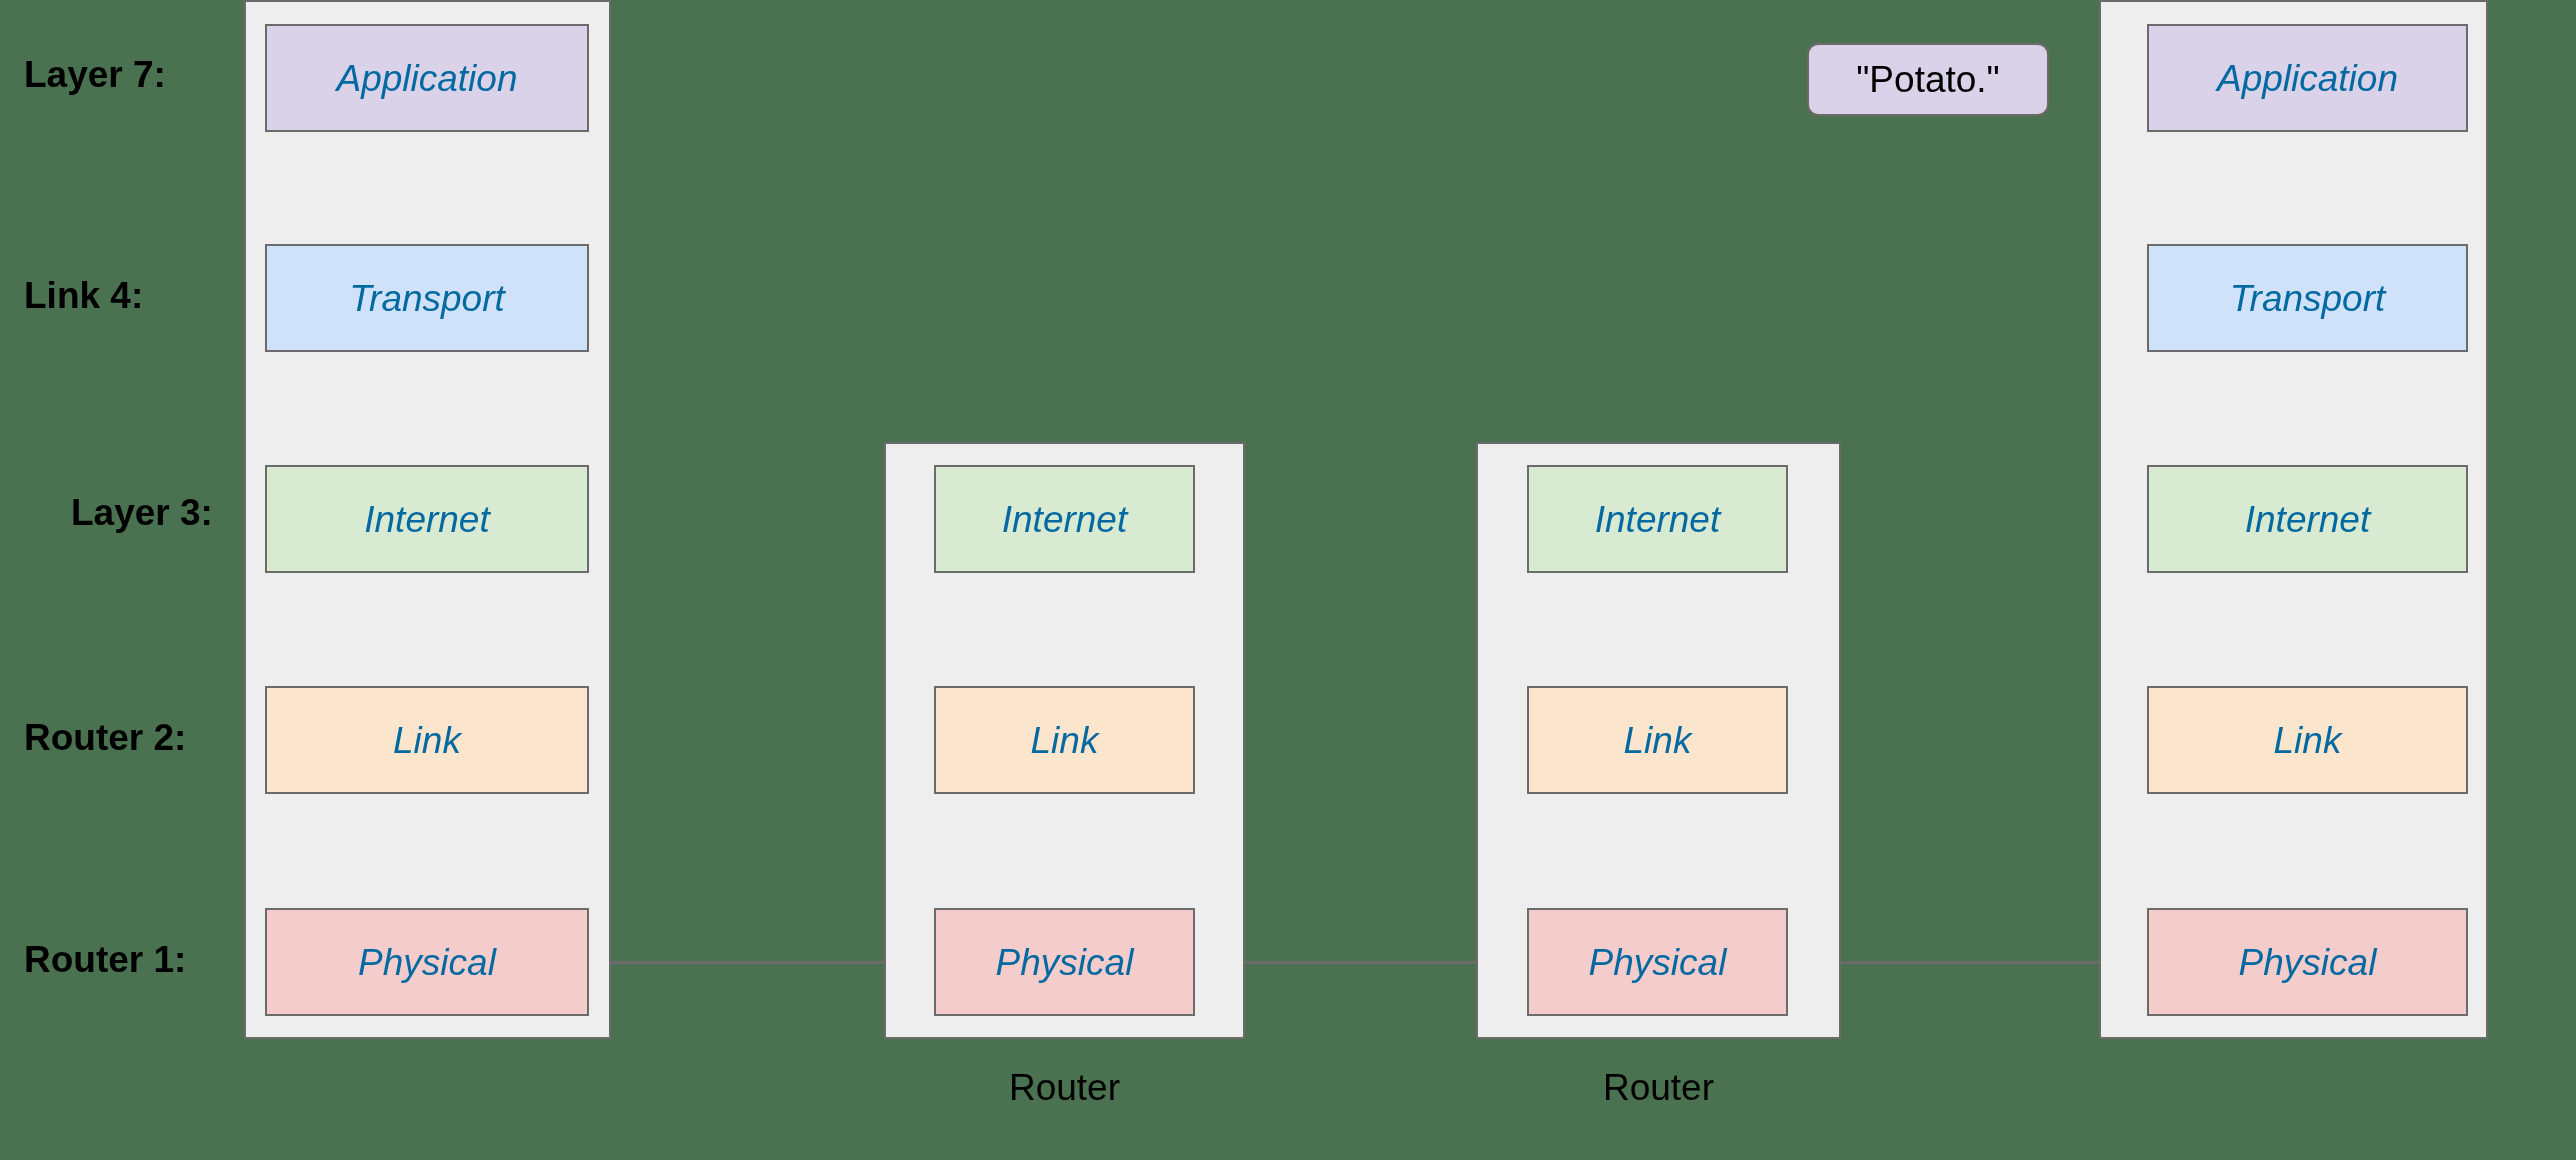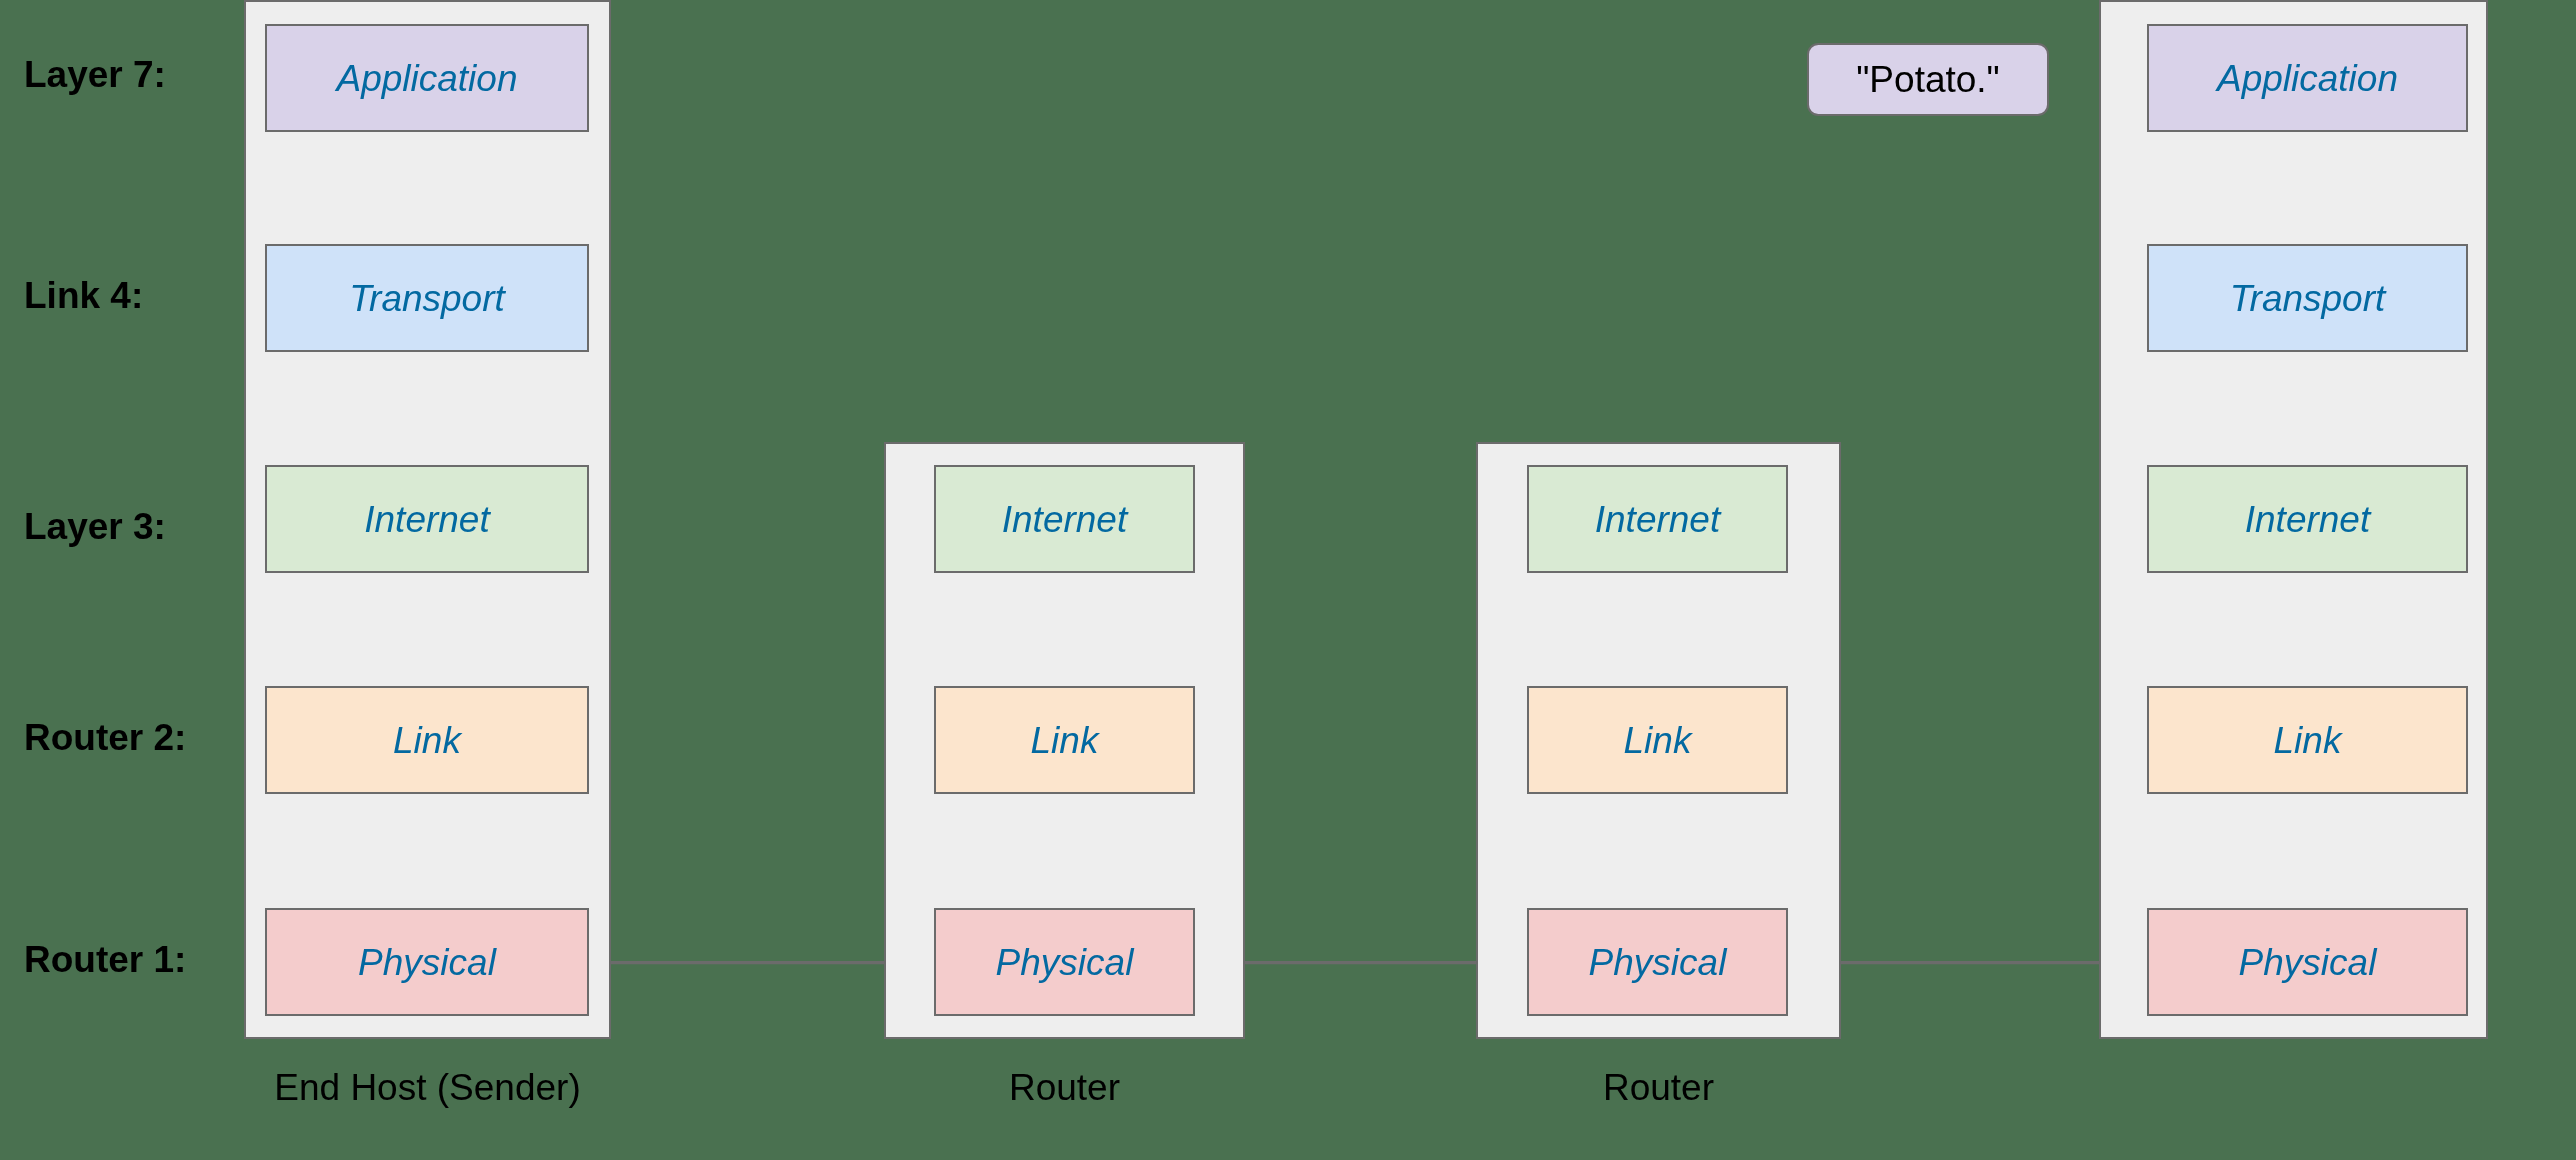--- a/index.html
+++ b/index.html
@@ -113,31 +113,30 @@
       <polygon points="2846,190 2876,190 2861,164" class="wire-head"></polygon>
       <line x1="731" y1="1193" x2="1132" y2="1193" class="wire"></line>
       <polygon points="1132,1178 1132,1208 1158,1193" class="wire-head"></polygon>
       <line x1="1482" y1="1193" x2="1867" y2="1193" class="wire"></line>
       <polygon points="1867,1178 1867,1208 1893,1193" class="wire-head"></polygon>
       <line x1="2217" y1="1193" x2="2636" y2="1193" class="wire"></line>
       <polygon points="2636,1178 2636,1208 2662,1193" class="wire-head"></polygon>
     </svg>
 <div class="layer-label" style="top: 56px;">Layer 7:</div>
     <div class="layer-label" style="top: 277px;">Link 4:</div>
-    <div class="layer-label" style="top: 508px;">Layer 3:</div>
+    <div class="layer-label" style="top: 494px; margin-left: 47px;">Layer 3:</div>
     <div class="layer-label" style="top: 719px;">Router 2:</div>
     <div class="layer-label" style="top: 941px;">Router 1:</div>
     <div class="msg-bubble" style="left: 1807px; top: 43px; width: 242px; height: 73px; background: rgb(217, 210, 233);">"Potato."</div>
     <div class="node-panel" style="left: 244px; top: 0px; width: 367px; height: 1039px;"></div>
     <div class="layer-box" style="left: 265px; top: 24px; width: 324px; height: 108px; background: rgb(217, 210, 233);">Application</div>
     <div class="layer-box" style="left: 265px; top: 244px; width: 324px; height: 108px; background: rgb(207, 226, 249);">Transport</div>
     <div class="layer-box" style="left: 265px; top: 465px; width: 324px; height: 108px; background: rgb(217, 234, 211);">Internet</div>
     <div class="layer-box" style="left: 265px; top: 686px; width: 324px; height: 108px; background: rgb(252, 229, 205);">Link</div>
     <div class="layer-box" style="left: 265px; top: 908px; width: 324px; height: 108px; background: rgb(244, 204, 204);">Physical</div>
-    <div class="node-caption" style="left: 244px; top: 1069px; width: 367px;">End Host (Sender)</div>
     <div class="node-panel" style="left: 884px; top: 442px; width: 361px; height: 597px;"></div>
     <div class="layer-box" style="left: 934px; top: 465px; width: 261px; height: 108px; background: rgb(217, 234, 211);">Internet</div>
     <div class="layer-box" style="left: 934px; top: 686px; width: 261px; height: 108px; background: rgb(252, 229, 205);">Link</div>
     <div class="layer-box" style="left: 934px; top: 908px; width: 261px; height: 108px; background: rgb(244, 204, 204);">Physical</div>
     <div class="node-caption" style="left: 884px; top: 1069px; width: 361px;">Router</div>
     <div class="node-panel" style="left: 1476px; top: 442px; width: 365px; height: 597px;"></div>
     <div class="layer-box" style="left: 1527px; top: 465px; width: 261px; height: 108px; background: rgb(217, 234, 211);">Internet</div>
     <div class="layer-box" style="left: 1527px; top: 686px; width: 261px; height: 108px; background: rgb(252, 229, 205);">Link</div>
     <div class="layer-box" style="left: 1527px; top: 908px; width: 261px; height: 108px; background: rgb(244, 204, 204);">Physical</div>
     <div class="node-caption" style="left: 1476px; top: 1069px; width: 365px;">Router</div>

